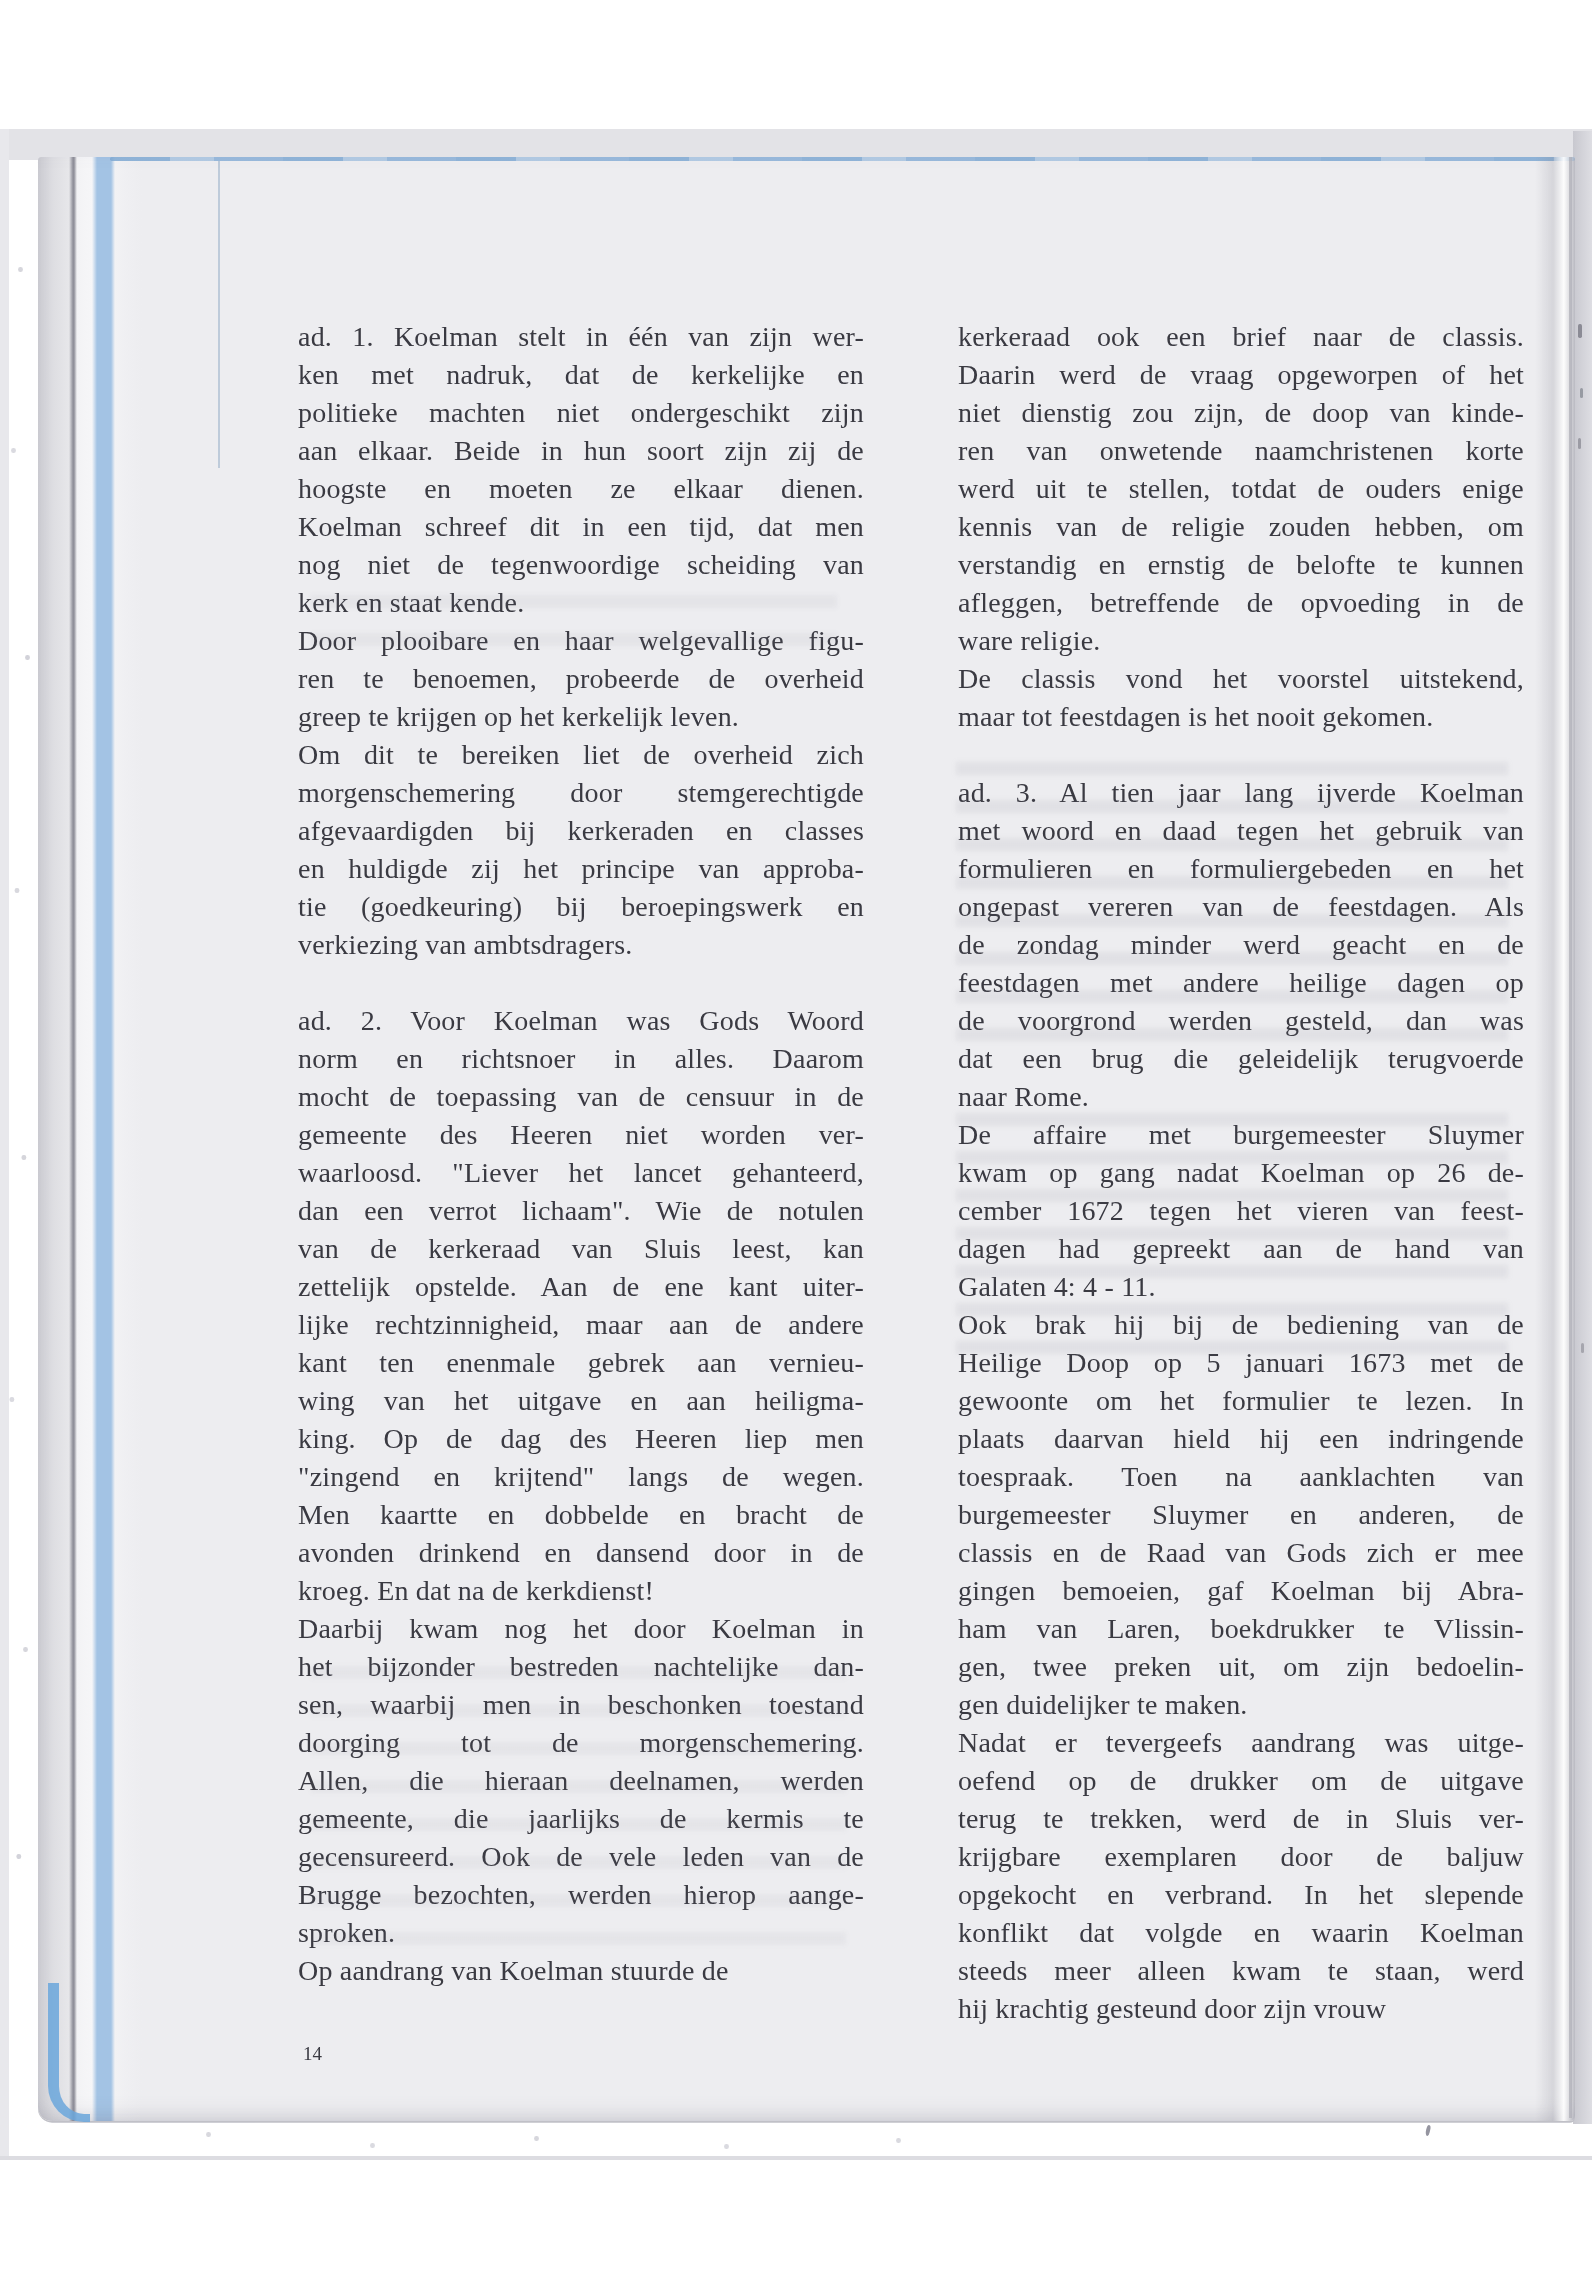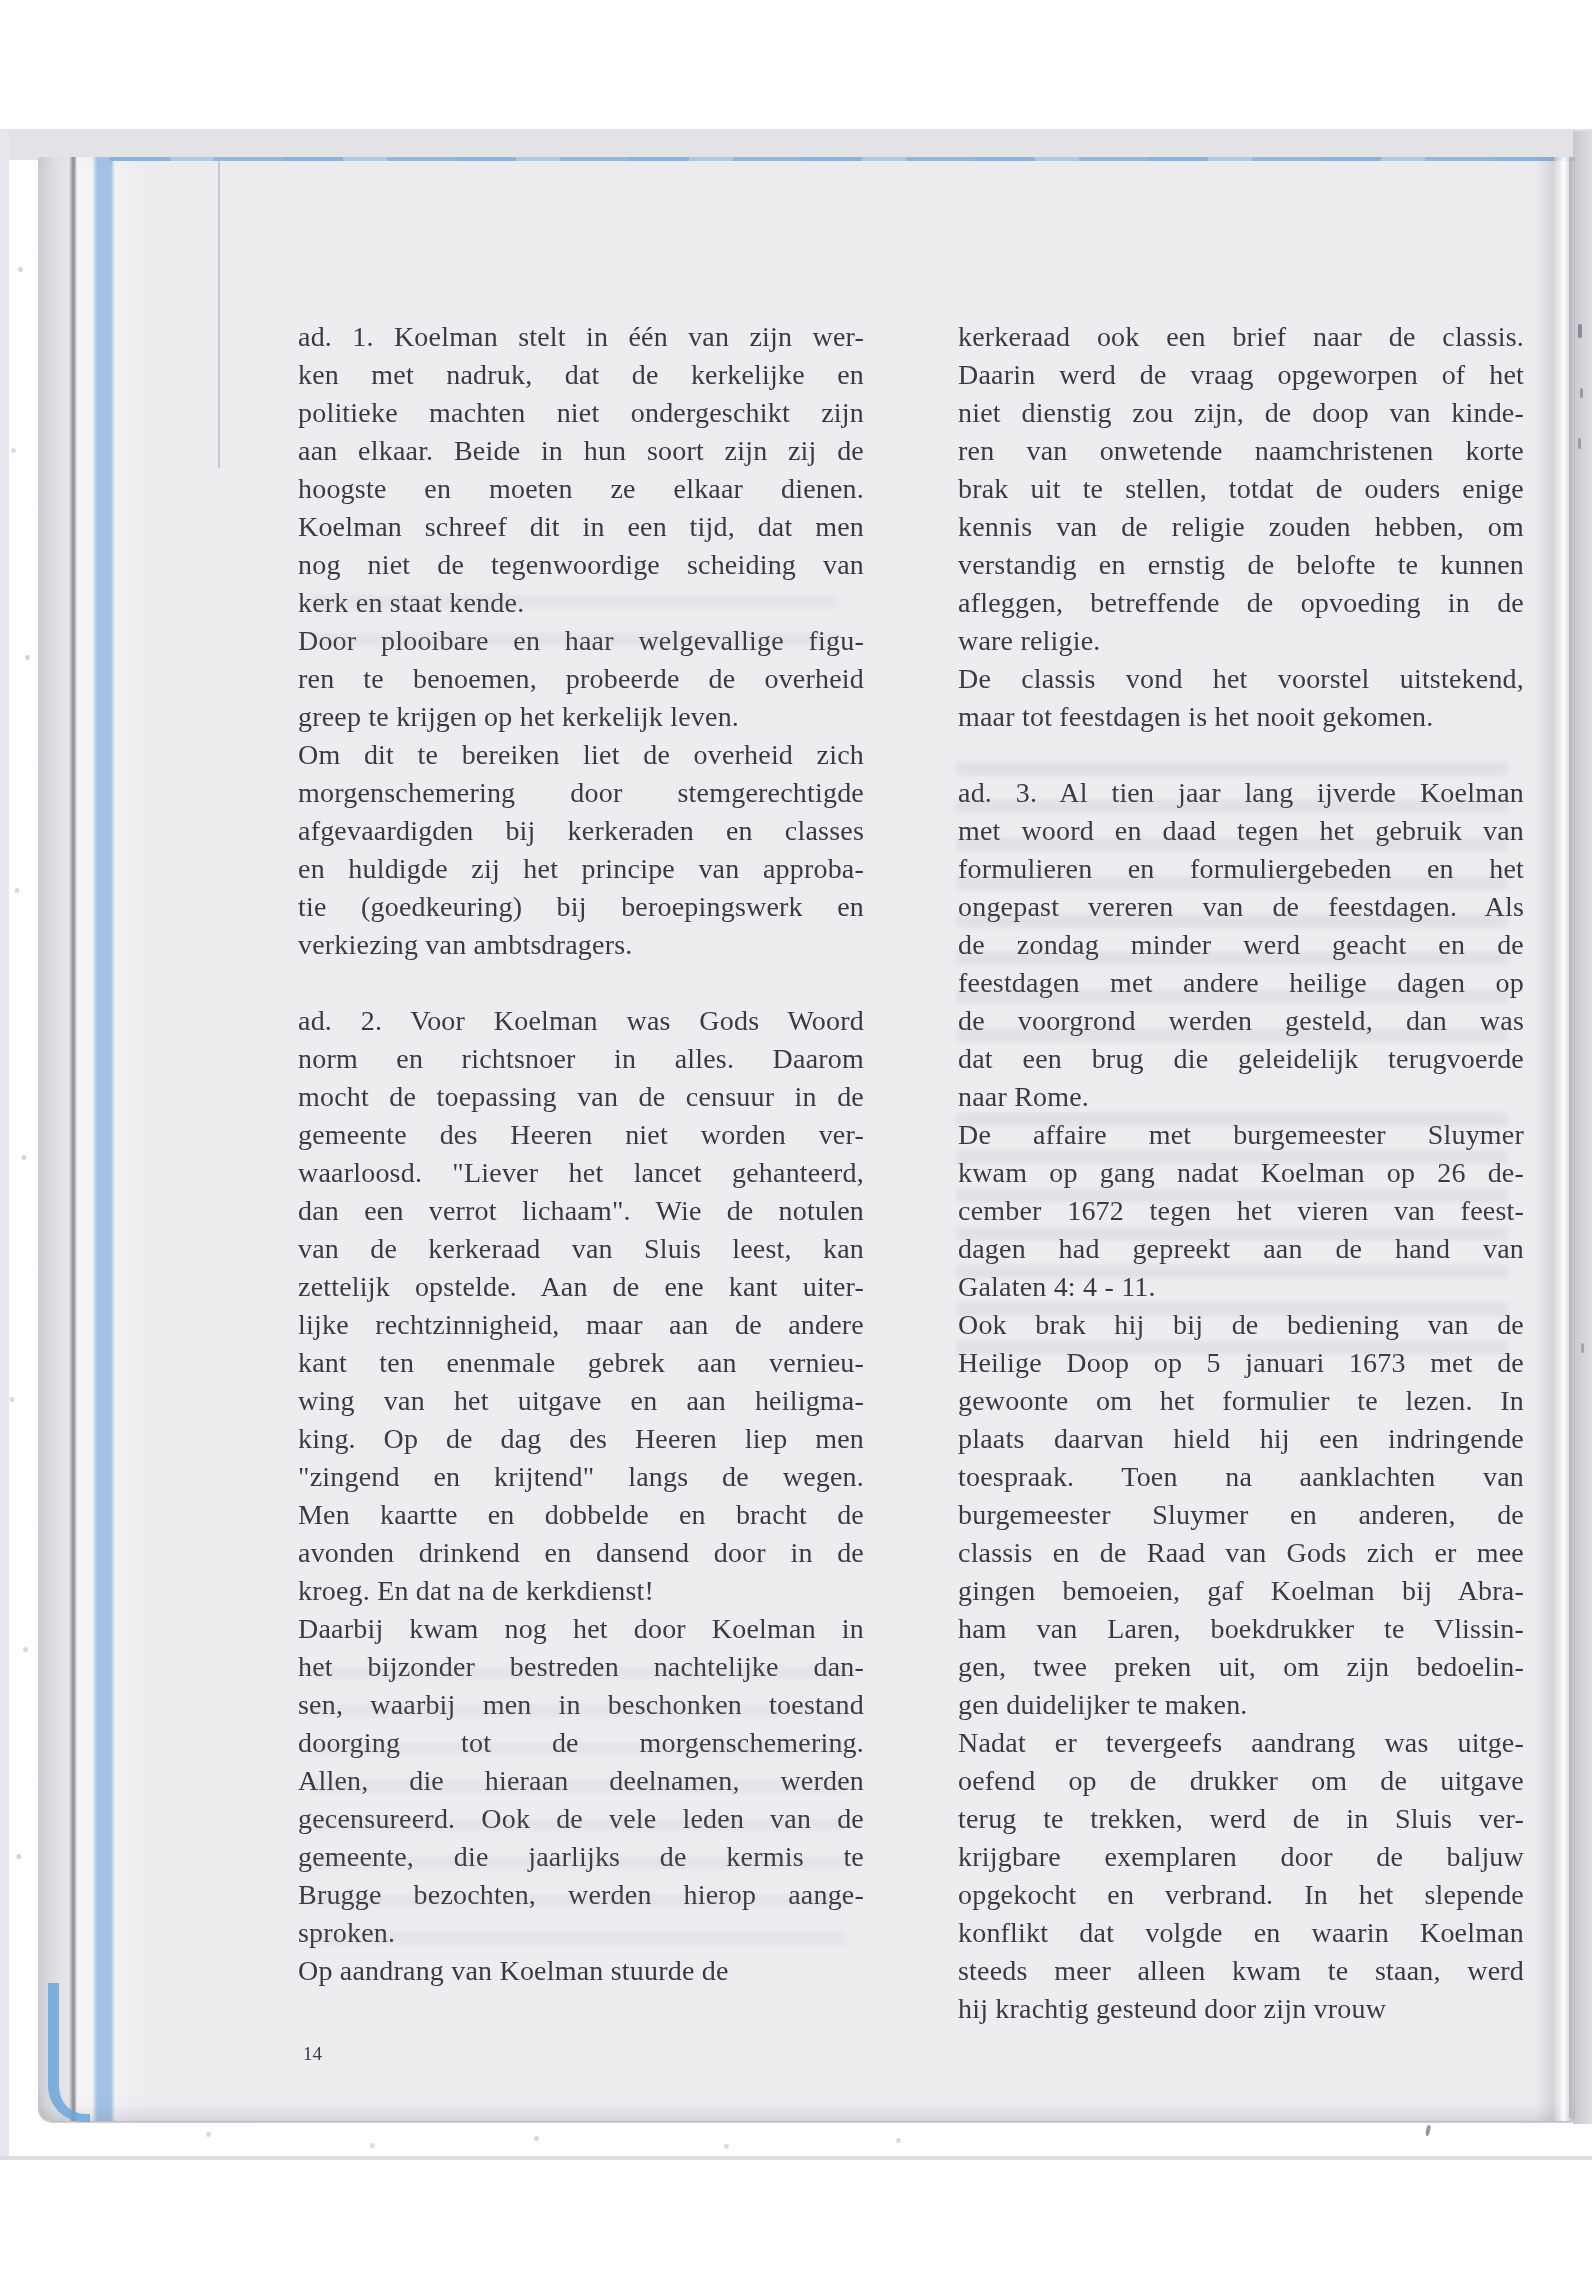--- a/index.html
+++ b/index.html
@@ -122,36 +122,36 @@
           <div class="line">Men kaartte en dobbelde en bracht de</div>
           <div class="line">avonden drinkend en dansend door in de</div>
           <div class="line last">kroeg. En dat na de kerkdienst!</div>
         </div>
         <div class="para">
           <div class="line">Daarbij kwam nog het door Koelman in</div>
           <div class="line">het bijzonder bestreden nachtelijke dan-</div>
           <div class="line">sen, waarbij men in beschonken toestand</div>
           <div class="line">doorging tot de morgenschemering.</div>
           <div class="line">Allen, die hieraan deelnamen, werden</div>
+          <div class="line">gemeente, die jaarlijks de kermis te</div>
           <div class="line">gecensureerd. Ook de vele leden van de</div>
-          <div class="line">gemeente, die jaarlijks de kermis te</div>
           <div class="line">Brugge bezochten, werden hierop aange-</div>
           <div class="line last">sproken.</div>
         </div>
         <div class="para">
           <div class="line last">Op aandrang van Koelman stuurde de</div>
         </div>
       </div>
     <div class="col col-right" id="col-1">
         <div class="para">
           <div class="line">kerkeraad ook een brief naar de classis.</div>
           <div class="line">Daarin werd de vraag opgeworpen of het</div>
           <div class="line">niet dienstig zou zijn, de doop van kinde-</div>
           <div class="line">ren van onwetende naamchristenen korte</div>
-          <div class="line">brak uit te stellen, totdat de ouders enige</div>
+          <div class="line">werd uit te stellen, totdat de ouders enige</div>
           <div class="line">kennis van de religie zouden hebben, om</div>
           <div class="line">verstandig en ernstig de belofte te kunnen</div>
           <div class="line">afleggen, betreffende de opvoeding in de</div>
           <div class="line last">ware religie.</div>
         </div>
         <div class="para">
           <div class="line">De classis vond het voorstel uitstekend,</div>
           <div class="line last">maar tot feestdagen is het nooit gekomen.</div>
         </div>
         <div class="para gap">

